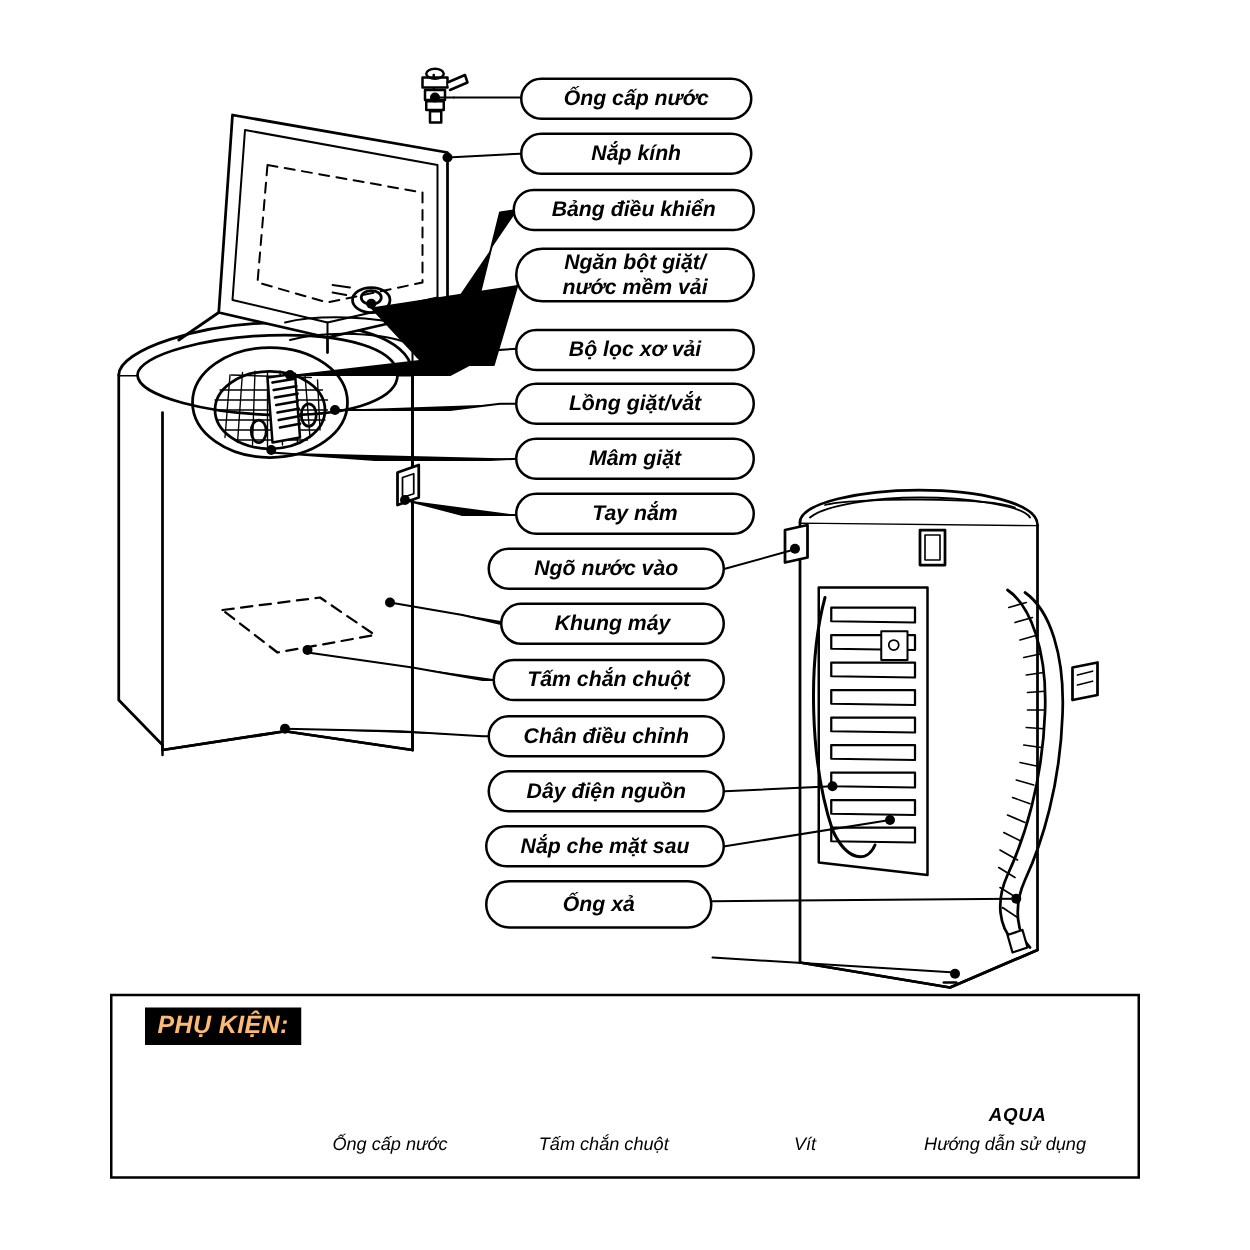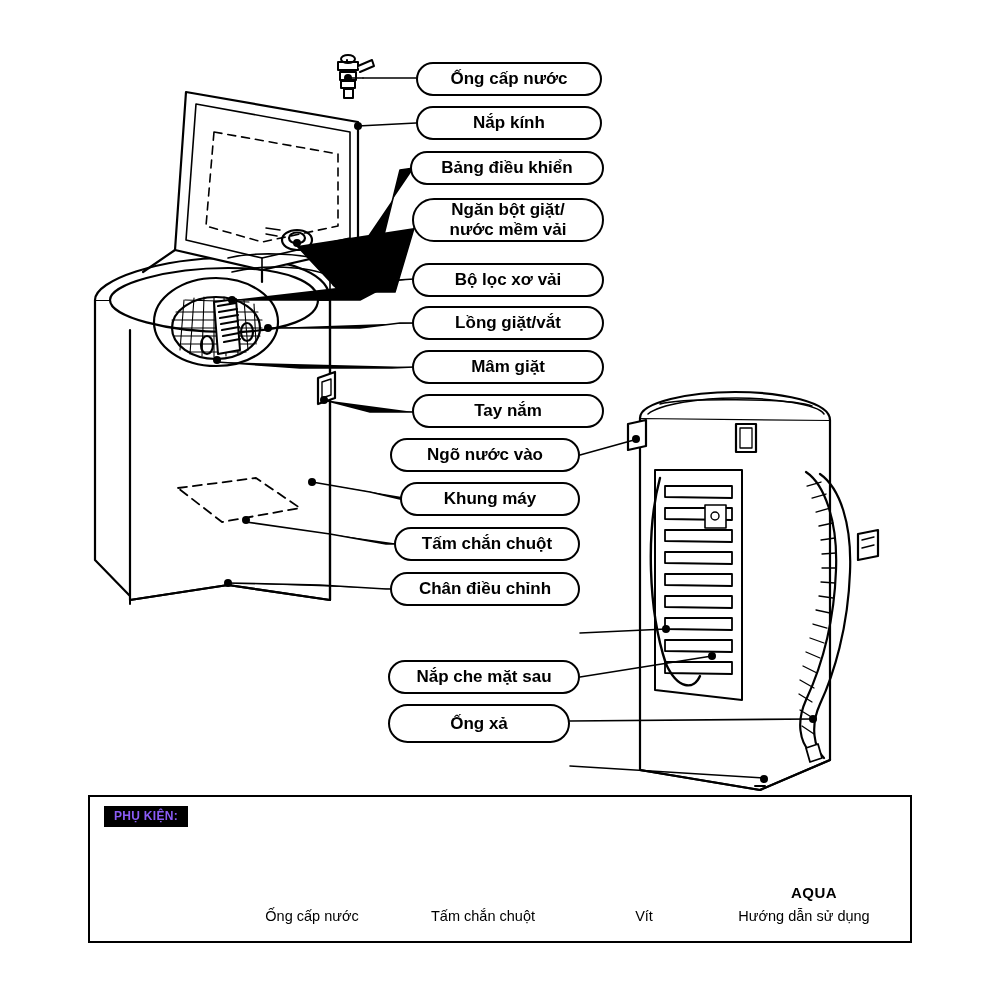--- a/index.html
+++ b/index.html
@@ -13,20 +13,21 @@
     position: relative;
     font-family: "Liberation Sans", sans-serif;
     color: #000000;
     overflow: hidden;
   }
   #diagram-root {
     position: absolute;
     left: 0; top: 0;
     width: 1000px;
     height: 1000px;
+    font-style: italic;
   }
   svg.art {
     position: absolute;
     left: 0; top: 0;
     width: 1000px;
     height: 1000px;
   }
   .callout {
     position: absolute;
     box-sizing: border-box;
@@ -48,26 +49,26 @@
     left: 88px;
     top: 795px;
     width: 824px;
     height: 148px;
     border: 2px solid #000;
     box-sizing: border-box;
     background: #fff;
   }
   .acc-title {
     position: absolute;
-    left: 104px;
+    left: 116px;
     top: 806px;
     background: #000;
-    color: #8b5cf6;
+    color: #fdba74;
     font-weight: bold;
-    font-size: 12px;
+    font-size: 20px;
     padding: 3px 10px 4px 10px;
     letter-spacing: 0.3px;
   }
   .acc-label {
     position: absolute;
     font-size: 14.5px;
     text-align: center;
     white-space: nowrap;
   }
   .aqua-text {
@@ -354,20 +355,21 @@
   <div class="callout" style="left:412px; top:394px; width:192px; height:34px;">Tay nắm</div>
 
   <div class="callout" style="left:390px; top:438px; width:190px; height:34px;">Ngõ nước vào</div>
 
   <div class="callout" style="left:400px; top:482px; width:180px; height:34px;">Khung máy</div>
 
   <div class="callout" style="left:394px; top:527px; width:186px; height:34px;">Tấm chắn chuột</div>
 
   <div class="callout" style="left:390px; top:572px; width:190px; height:34px;">Chân điều chỉnh</div>
 
+  <div class="callout" style="left:390px; top:616px; width:190px; height:34px;">Dây điện nguồn</div>
 
   <div class="callout" style="left:388px; top:660px; width:192px; height:34px;">Nắp che mặt sau</div>
 
   <div class="callout" style="left:388px; top:704px; width:182px; height:39px;">Ống xả</div>
 
 
   <div class="acc-box"></div>
   <div class="acc-title">PHỤ KIỆN:</div>
 
   <div class="acc-label" style="left:232px; top:908px; width:160px;">Ống  cấp  nước</div>

